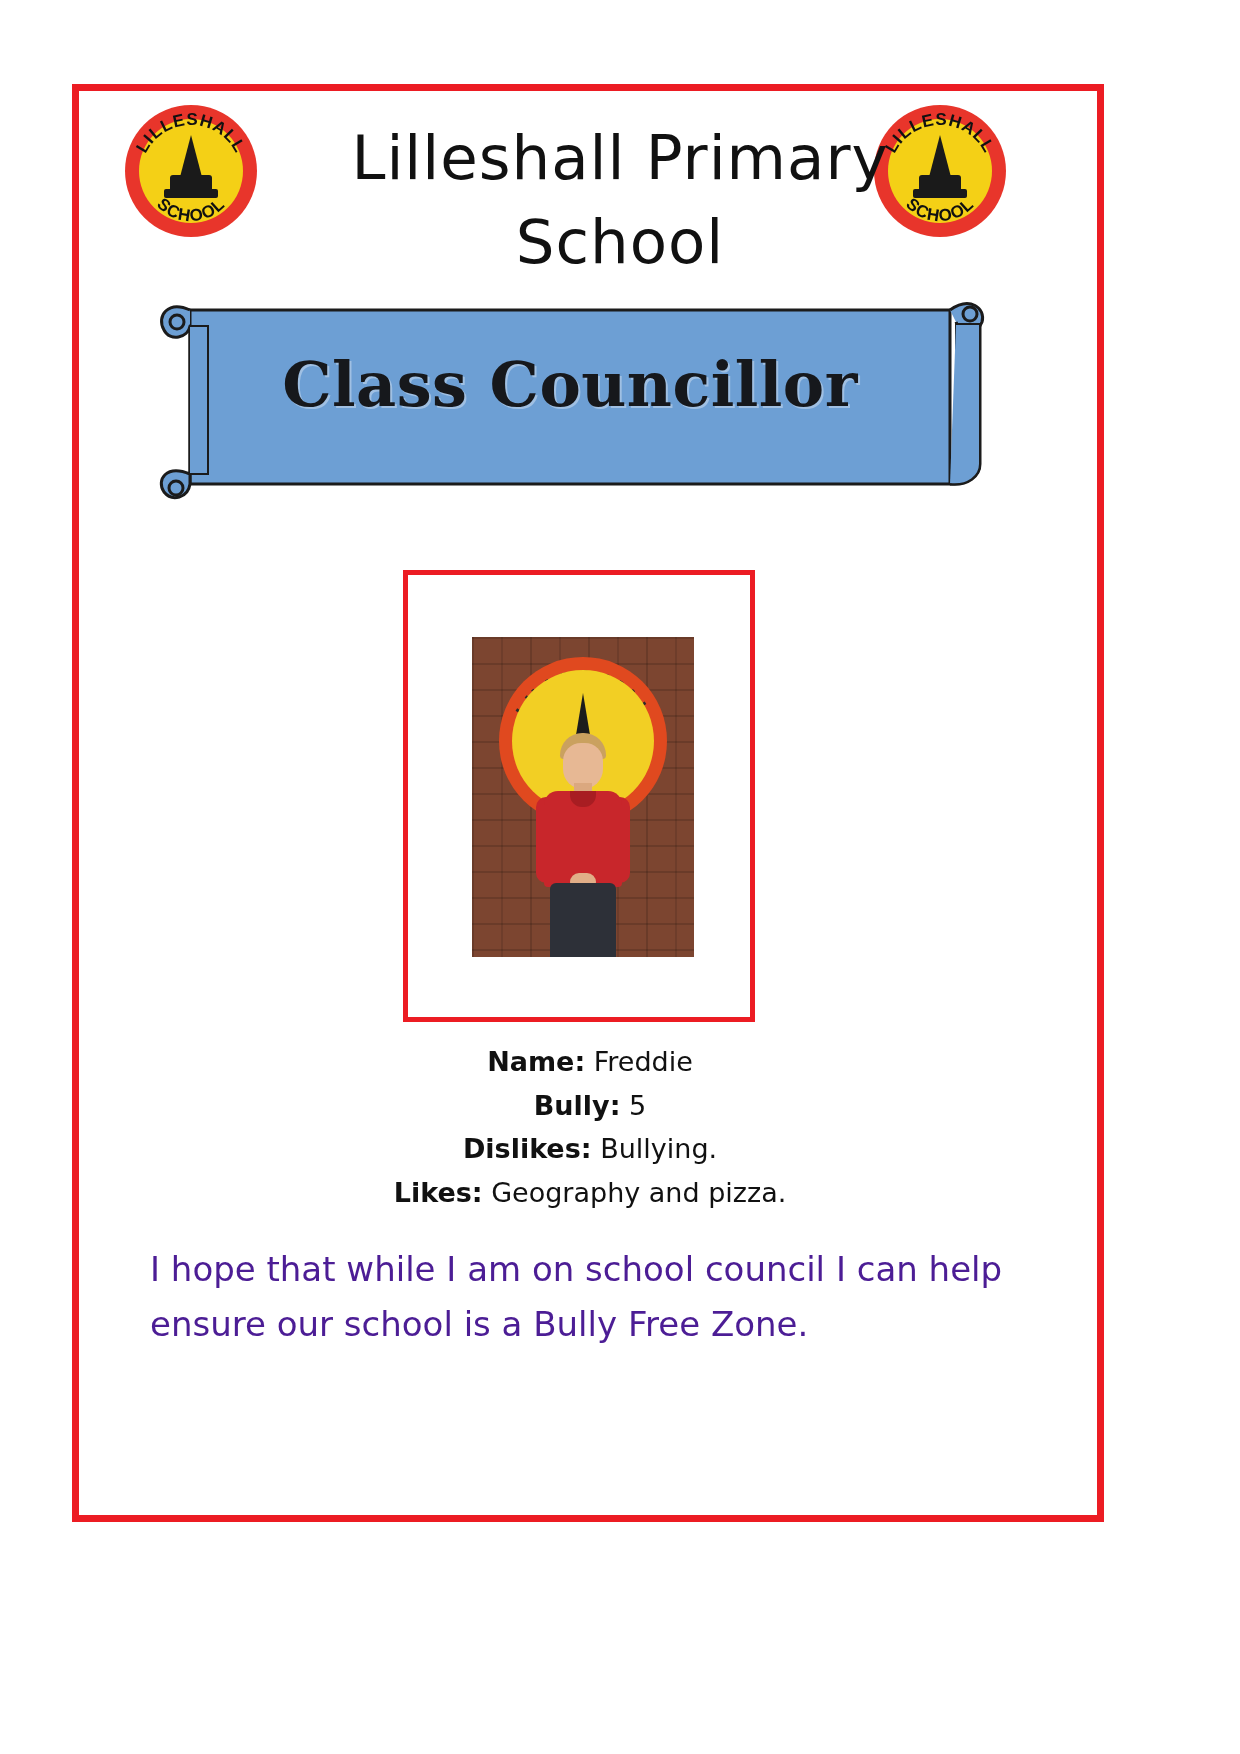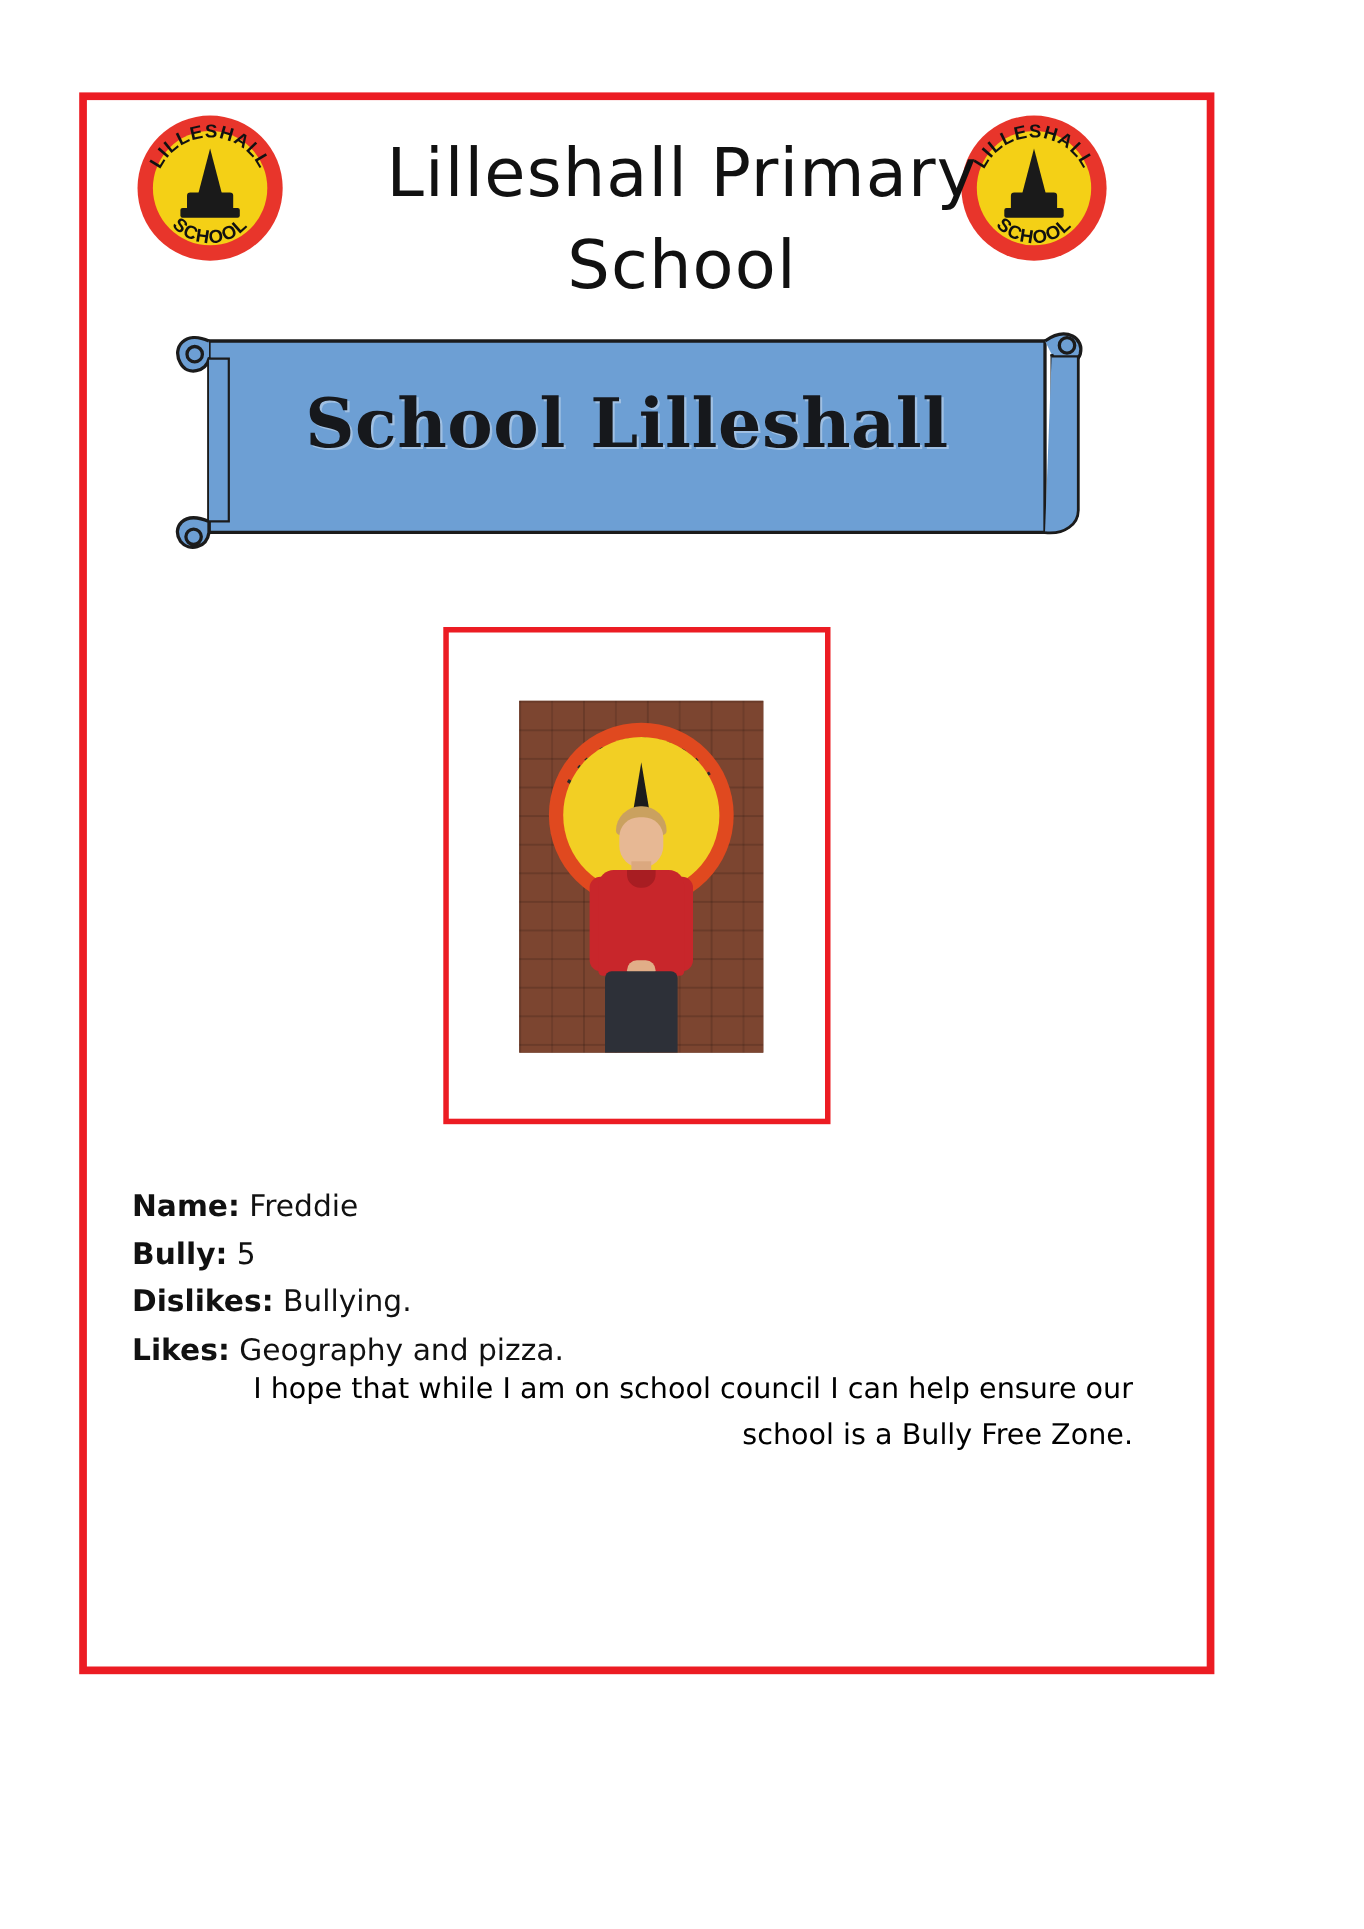--- a/index.html
+++ b/index.html
@@ -245,40 +245,40 @@
     color: rgba(255,255,255,0.5);
     font-family: "Liberation Sans", sans-serif;
   }
 
   
   .details {
     position: absolute;
     left: 120px;
     top: 1040px;
     width: 940px;
+    text-align: center;
     font-family: "DejaVu Sans", sans-serif;
     color: #111111;
-    margin-top: 35px;
   }
   .details .line {
     font-size: 27px;
     line-height: 1.62;
     white-space: nowrap;
   }
   .details .label { font-weight: bold; }
   .statement {
     position: absolute;
     left: 150px;
     top: 1242px;
     width: 880px;
-    text-align: right;
+    text-align: left;
     font-family: "DejaVu Sans", sans-serif;
-    font-size: 26px;
+    font-size: 34px;
     line-height: 1.62;
-    color: #000000;
+    color: #4c1d95;
   }
 </style>
 </head>
 <body>
 
 <div class="page">
   <div class="red-border"></div>
 
   <div class="logo left">
     <div class="inner-disc"></div>
@@ -326,21 +326,21 @@
       <path d="M 40,38 C 18,28 6,44 14,58 C 20,70 38,66 40,54 L 40,212 C 38,226 22,230 14,220 C 6,208 16,192 40,202" fill="#6d9fd4" stroke="#1b1b1b" stroke-width="3" stroke-linejoin="round"></path>
       <path d="M 800,38 C 820,24 836,36 832,50 C 828,62 810,62 806,50" fill="#6d9fd4" stroke="#1b1b1b" stroke-width="3" stroke-linejoin="round"></path>
       <path d="M 800,212 C 818,214 830,204 830,192 L 830,52" fill="none" stroke="#1b1b1b" stroke-width="3"></path>
       <path d="M 806,50 L 806,212" fill="none" stroke="#1b1b1b" stroke-width="2"></path>
       <path d="M 806,52 L 830,52 L 830,192 C 830,204 818,214 800,212 L 800,212" fill="#6d9fd4" stroke="#1b1b1b" stroke-width="2"></path>
       <path d="M 40,54 L 58,54 L 58,202 L 40,202" fill="#6d9fd4" stroke="#1b1b1b" stroke-width="2"></path>
       <circle cx="27" cy="50" r="7" fill="none" stroke="#1b1b1b" stroke-width="3"></circle>
       <circle cx="26" cy="216" r="7" fill="none" stroke="#1b1b1b" stroke-width="3"></circle>
       <circle cx="820" cy="42" r="7" fill="none" stroke="#1b1b1b" stroke-width="3"></circle>
     </svg>
-    <div class="banner-title">School Lilleshall</div>
+    <div class="banner-title">Class Councillor</div>
   </div>
 
   <div class="photo-frame">
     <div class="photo">
       <div class="bricks"></div>
       <div class="wall-sign">
         <div class="disc2"></div>
         <div class="spire2"></div>
         <svg width="168" height="168" viewBox="0 0 168 168">
           <defs>

